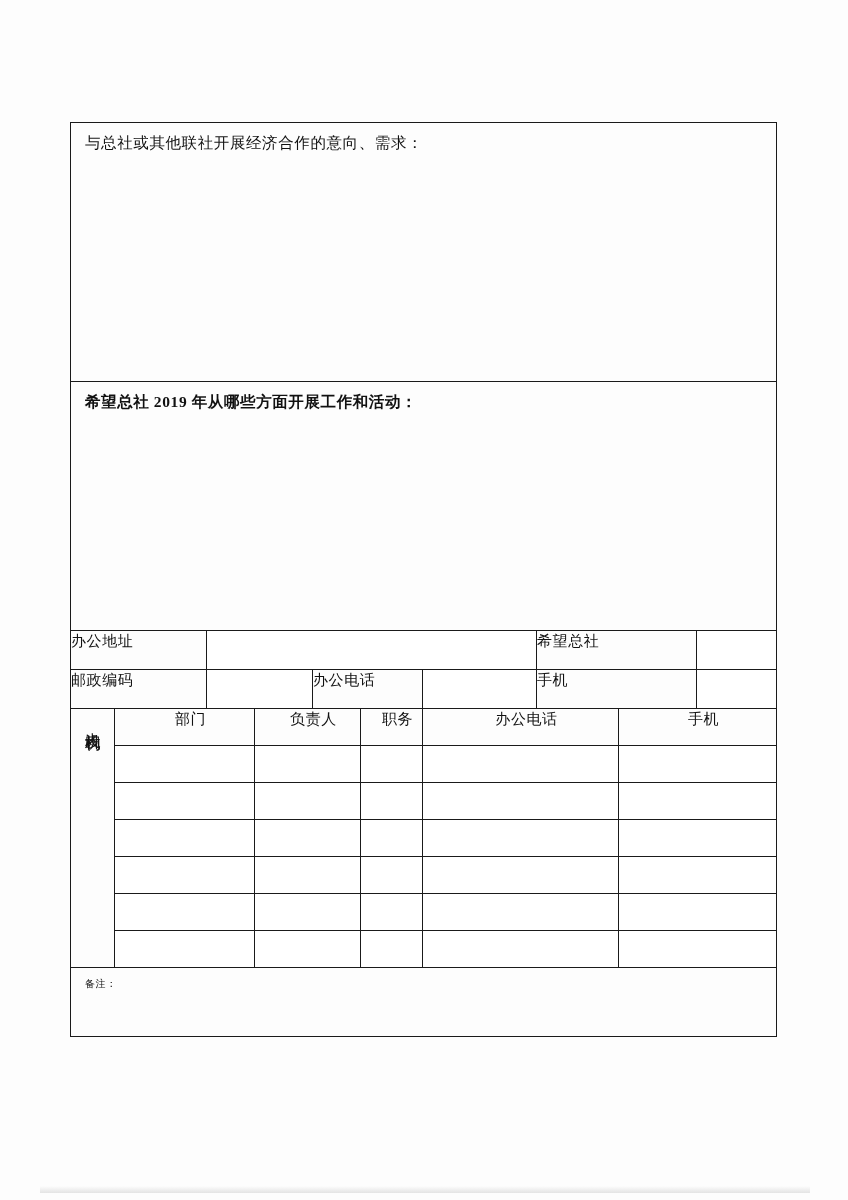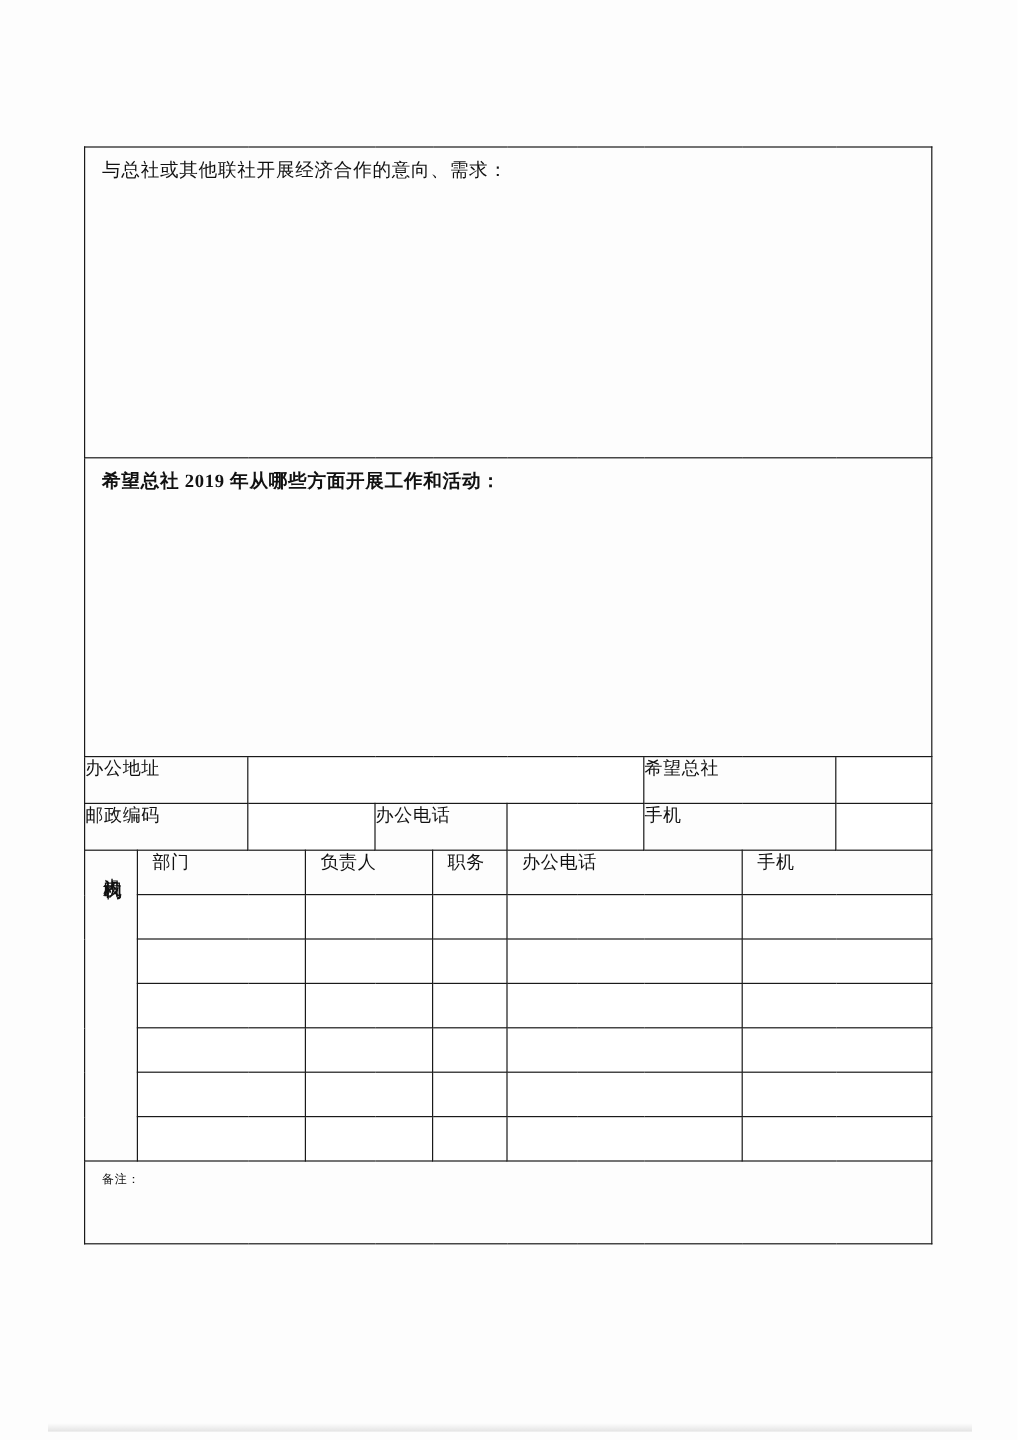--- a/index.html
+++ b/index.html
@@ -77,20 +77,21 @@
     background: #ffffff;
   }
 
   .inner-head td {
     height: 36px;
     vertical-align: middle;
   }
 
   .inner-head .label-cell {
     padding-left: 12px;
+    text-align: center;
   }
 
   .vert-label {
     vertical-align: middle;
     text-align: center;
     padding: 0;
   }
   .vert-label .vtext {
     display: inline-block;
     font-size: 15.5px;

